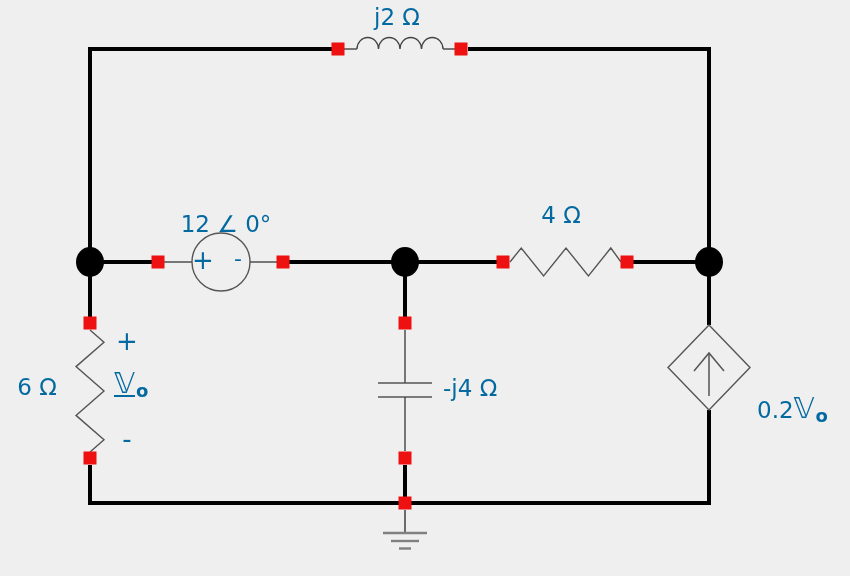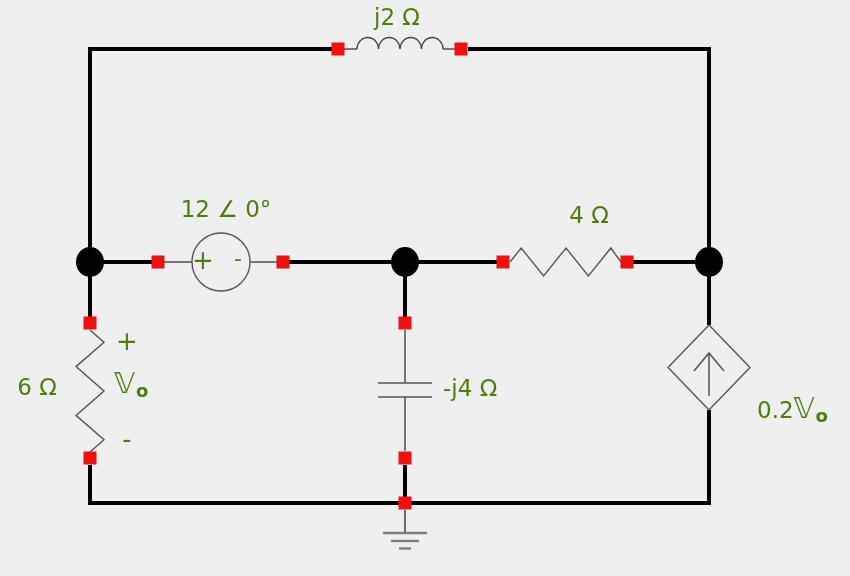--- a/index.html
+++ b/index.html
@@ -10,21 +10,21 @@
     background: #efefef;
     font-family: "DejaVu Sans", sans-serif;
     color: #111;
     overflow: hidden;
   }
   .canvas svg { position: absolute; left: 0; top: 0; }
   .label {
     position: absolute;
     white-space: nowrap;
     font-size: 23px;
-    color: #4d7c0f;
+    color: #0369a1;
     line-height: 1.1;
   }
   .center { text-align: center; }
   .bb { font-size: 29px; }                 
   .sub-o { font-size: 18px; font-weight: bold; position: relative; top: 4px; left: 1px; }
   .sign { font-size: 26px; }
   .vs-plus { font-size: 26px; }
   .vs-minus { font-size: 22px; }
   .dep-label { display: flex; align-items: baseline; margin-top: 44px; }
   .dep-gain { font-size: 23px; }
@@ -103,35 +103,35 @@
       <rect x="83.5" y="316.5" width="13" height="13"></rect>
       <rect x="83.5" y="451.5" width="13" height="13"></rect>
       <rect x="398.5" y="316.5" width="13" height="13"></rect>
       <rect x="398.5" y="451.5" width="13" height="13"></rect>
       <rect x="398.5" y="496.5" width="13" height="13"></rect>
     </g>
   </svg>
 
   <div class="label center" style="left:327px; top:5px; width:140px;">j2 Ω</div>
 
-  <div class="label center" style="left:146px; top:197px; width:160px;">12 ∠ 0°</div>
+  <div class="label center" style="left:146px; top:212px; width:160px;">12 ∠ 0°</div>
 
   <div class="label center vs-plus" style="left:189px; top:246px; width:28px;">+</div>
 
   <div class="label center vs-minus" style="left:228px; top:247px; width:20px;">-</div>
 
-  <div class="label center" style="left:529px; top:203px; width:120px;">4 Ω</div>
+  <div class="label center" style="left:501px; top:203px; width:120px;">4 Ω</div>
 
   <div class="label center" style="left:0px; top:375px; width:74px;">6 Ω</div>
 
   <div class="label" style="left:443px; top:376px;">-j4 Ω</div>
 
   <div class="label center sign" style="left:111px; top:327px; width:32px;">+</div>
 
-  <div class="label" style="left:114px; top:368px;">
+  <div class="label" style="left:114px; top:368px;text-decoration:underline;">
     <span class="bb">𝕍</span><span class="sub-o">o</span>
   </div>
 
   <div class="label center sign" style="left:111px; top:425px; width:32px;">-</div>
 
   <div class="label dep-label" style="left:757px; top:349px;">
     <span class="dep-gain">0.2</span>
       <span class="bb">𝕍</span>
       <span class="sub-o">o</span>
   </div>

